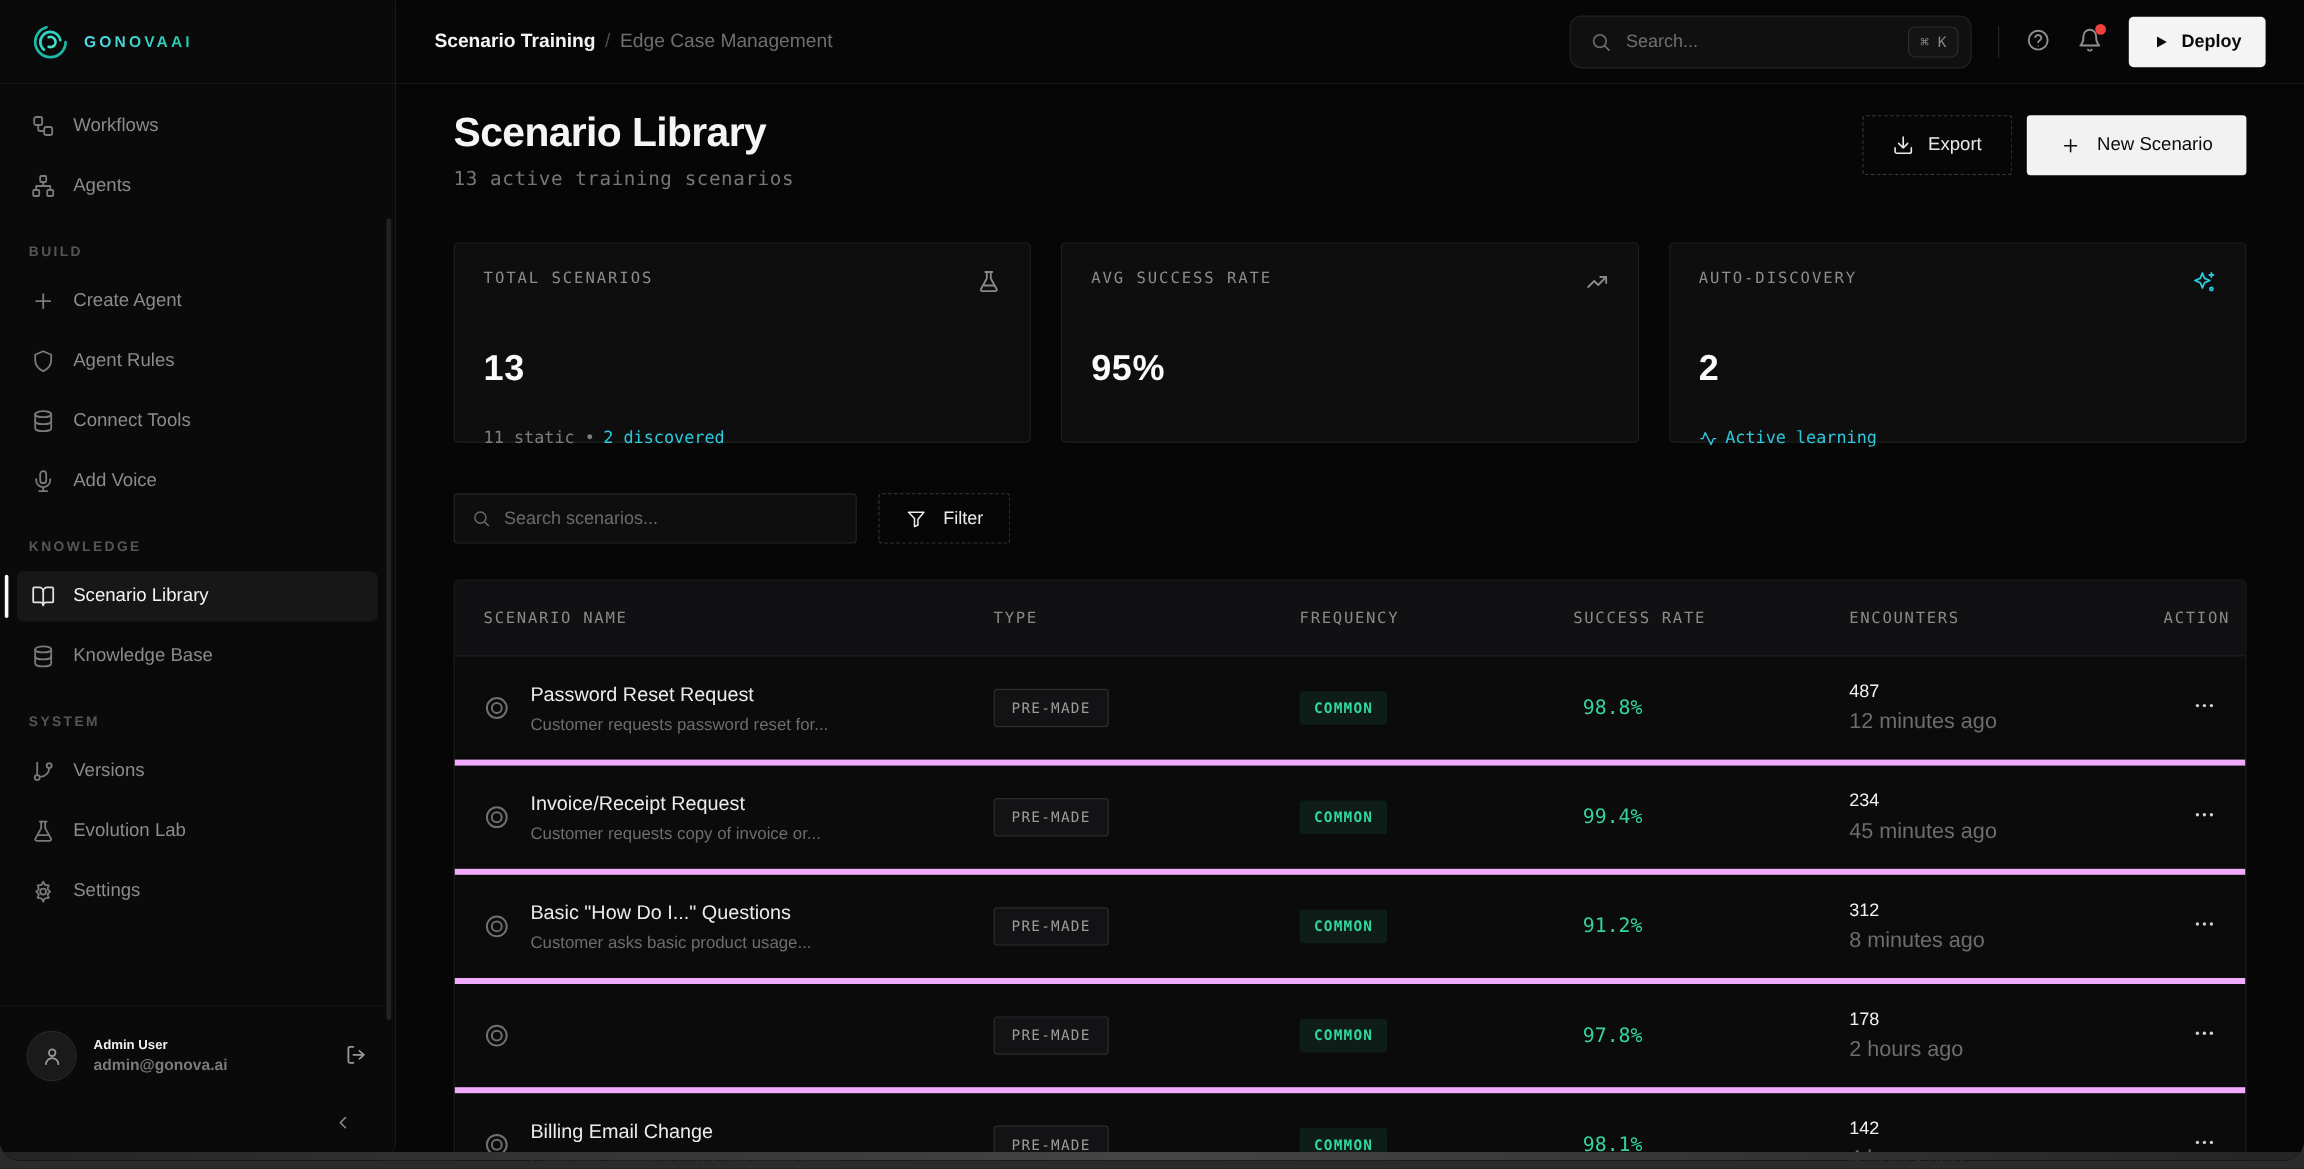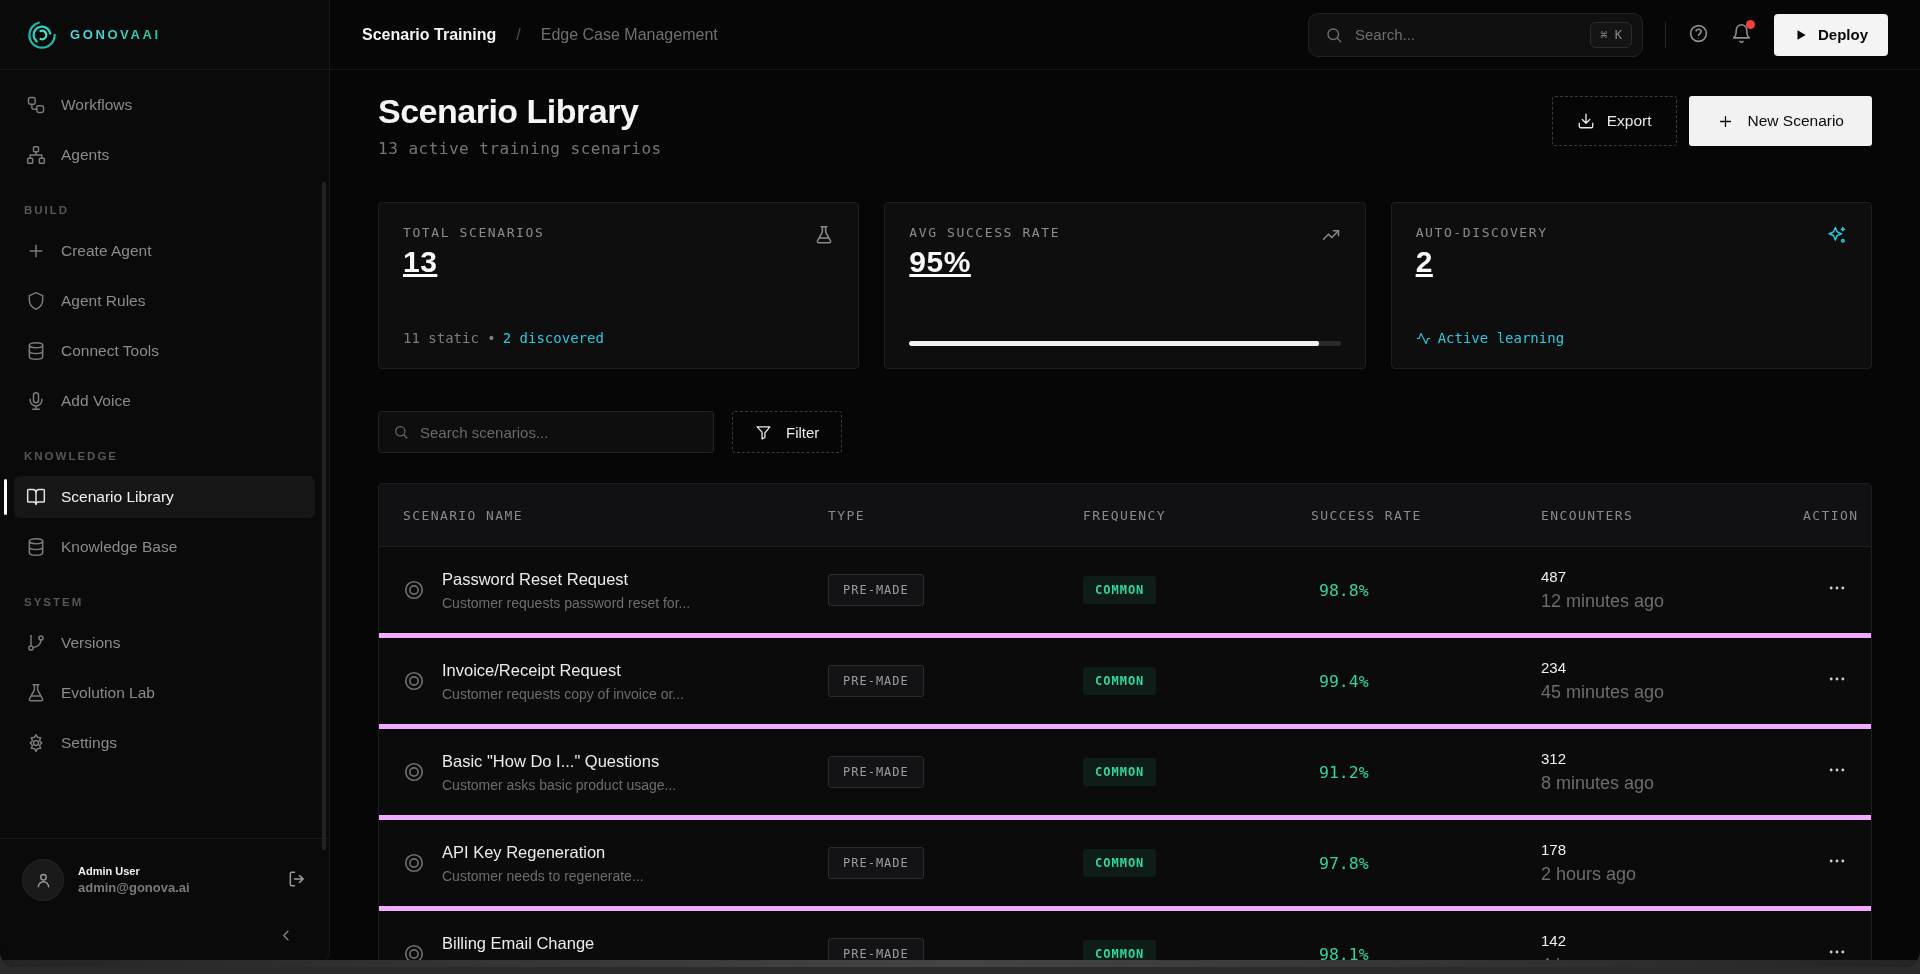--- a/index.html
+++ b/index.html
@@ -66,21 +66,21 @@
   .collapse-row { display:flex; justify-content:flex-end; padding:26px 12px 14px; }
   .collapse-btn { background:none; border:none; color:#8a8a8a; cursor:pointer; }
   .collapse-btn .icon { width:17px; height:17px; }
 
   
   .main { flex:1; display:flex; flex-direction:column; min-width:0; }
   .topbar {
     height:70px; min-height:70px; border-bottom:1px solid #151515;
     display:flex; align-items:center; justify-content:space-between; padding:0 32px;
   }
-  .breadcrumb { display:flex; align-items:center; gap:20px; font-size:16px; }
+  .breadcrumb { display:flex; align-items:center; gap:8px; font-size:16px; }
   .crumb-current { font-weight:700; color:#f4f4f4; }
   .crumb-sep { color:#4f4f4f; }
   .crumb-parent { color:#6f6f6f; }
   .topbar-right { display:flex; align-items:center; gap:22px; }
   .global-search {
     width:335px; height:44px; background:#101010; border:1px solid #232323; border-radius:10px;
     display:flex; align-items:center; gap:12px; padding:0 10px 0 16px; cursor:text;
   }
   .global-search .icon { width:18px; height:18px; color:#6f6f6f; }
   .global-search input {
@@ -119,27 +119,27 @@
     display:flex; align-items:center; gap:14px; height:50px; padding:0 28px;
     background:#f2f2f2; border:none; border-radius:3px; color:#0a0a0a;
     font-size:15.5px; font-weight:500; cursor:pointer; font-family:"Liberation Sans", sans-serif;
   }
   .new-scenario-btn .icon { width:17px; height:17px; }
 
   
   .stats-row { display:flex; gap:25px; margin-top:44px; }
   .stat-card {
     flex:1; height:167px; background:#0e0e0f; border:1px solid #1f1f21; border-radius:4px;
-    padding:22px 24px; display:flex; flex-direction:column;
+    padding:22px 24px; display:flex; flex-direction:column;gap:32px;
   }
   .stat-head { display:flex; justify-content:space-between; align-items:flex-start; }
   .stat-label { font-size:13px; letter-spacing:1.6px; color:#8c8c8c; }
   .stat-head .icon { width:20px; height:20px; color:#8a8a8a; }
   .stat-head .icon.accent { color:#2cc9dd; }
-  .stat-value { font-size:30px; font-weight:700; color:#fafafa; letter-spacing:0.5px;text-decoration:underline; }
+  .stat-value { font-size:30px; font-weight:700; color:#fafafa; margin-top:14px; letter-spacing:0.5px; }
   .stat-footer { margin-top:auto; font-size:14px; color:#7e7e7e; display:flex; align-items:center; gap:7px; }
   .stat-footer .accent { color:#2cc9dd; }
   .stat-footer .icon { width:15px; height:15px; color:#2cc9dd; }
   .progress-track { margin-top:auto; height:5px; background:#2a2a2a; border-radius:2px; overflow:hidden; }
   .progress-fill { height:100%; background:#f2f2f2; border-radius:2px; }
 
   
   .toolbar { display:flex; gap:18px; margin-top:42px; }
   .scenario-search {
     width:336px; height:42px; background:#0e0e0f; border:1px solid #242426; border-radius:3px;
@@ -592,24 +592,20 @@
                   </span></button></div>
             </div>
             <div class="trow">
               <div class="cell cell-name">
                 <span class="icon row-ico">
                   <svg viewBox="0 0 24 24" fill="none" stroke="currentColor" stroke-width="1.8" stroke-linecap="round" stroke-linejoin="round">
                     <circle cx="12" cy="12" r="9"></circle>
                     <circle cx="12" cy="12" r="4.5"></circle>
                   </svg>
                 </span>
-                <div class="nm">
-                  <div class="n">API Key Regeneration</div>
-                  <div class="ds">Customer needs to regenerate...</div>
-                </div>
               </div>
               <div class="cell"><span class="badge-type">PRE-MADE</span></div>
               <div class="cell"><span class="badge-freq">COMMON</span></div>
               <div class="cell"><span class="rate">97.8%</span></div>
               <div class="cell cell-enc">
                 <div class="enc-n">178</div>
                 <div class="enc-t">2 hours ago</div>
               </div>
               <div class="cell cell-action"><button class="dots"><span class="icon ">
                     <svg viewBox="0 0 24 24" fill="none" stroke="currentColor" stroke-width="1.8" stroke-linecap="round" stroke-linejoin="round">

